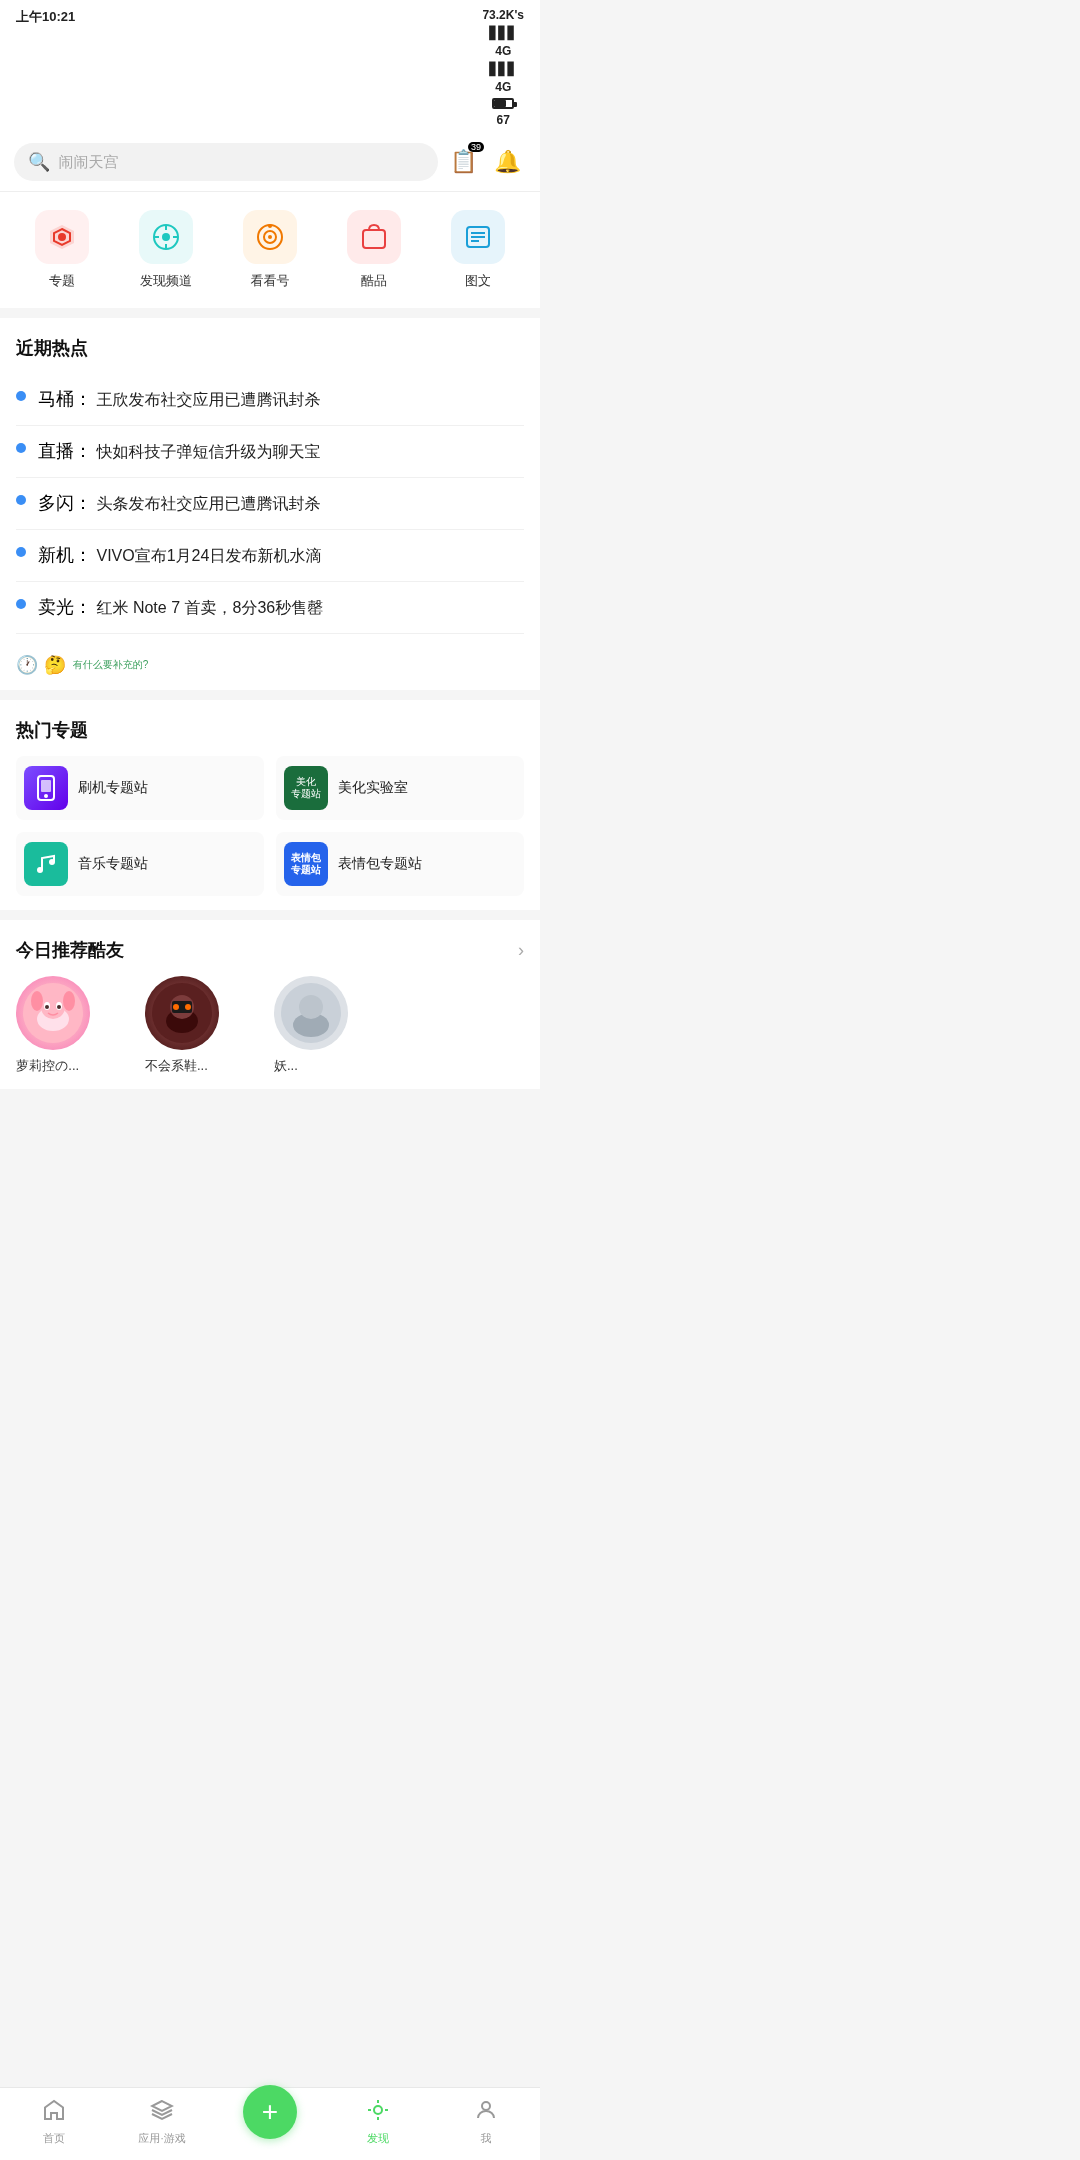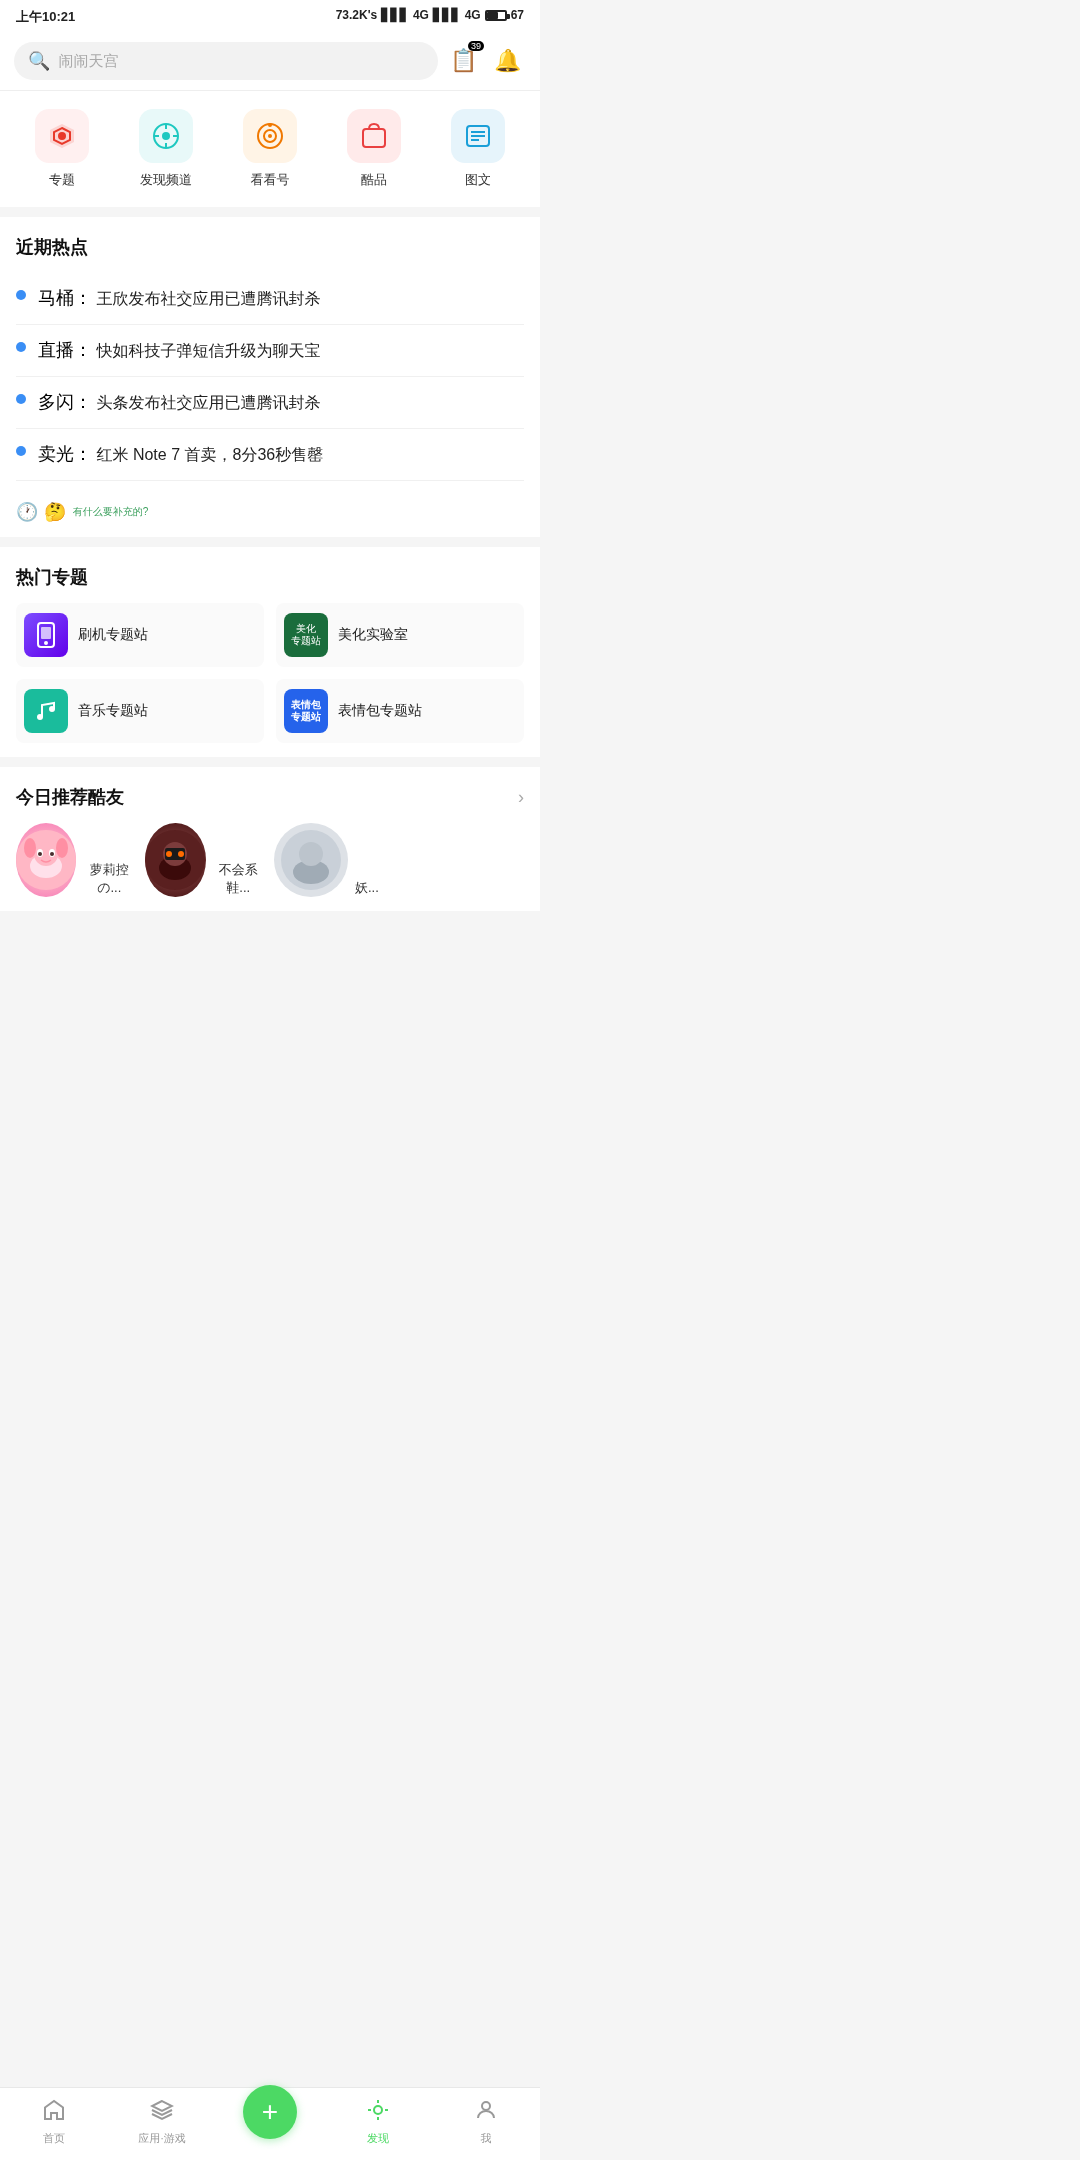--- a/index.html
+++ b/index.html
@@ -22,20 +22,21 @@
       padding: 8px 16px 6px;
       background: #fff;
       font-size: 13px;
       font-weight: 600;
     }
     .status-right {
       display: flex;
       align-items: center;
       gap: 4px;
       font-size: 12px;
+      flex-direction: column;
     }
     .battery {
       width: 22px; height: 11px;
       border: 2px solid #222;
       border-radius: 2px;
       position: relative;
       display: inline-block;
     }
     .battery::after {
       content:'';
@@ -206,22 +207,22 @@
     }
     .more-arrow { color: #aaa; font-size: 18px; }
     .friends-row {
       display: flex;
       gap: 10px;
       overflow: hidden;
     }
     .friend-card {
       flex: 0 0 calc(25% - 8px);
       display: flex;
-      flex-direction: row;
-      align-items: flex-end;
+      flex-direction: column;
+      align-items: flex-start;
       gap: 7px;
     }
     .friend-avatar {
       width: 74px; height: 74px;
       border-radius: 50%;
       overflow: hidden;
       background: #eee;
       display: flex; align-items: center; justify-content: center;
       font-size: 32px;
     }
@@ -376,20 +377,27 @@
       <div class="hot-text">
         <span class="hot-tag">直播：</span>
         <span>快如科技子弹短信升级为聊天宝</span>
       </div>
     </div>
     <div class="hot-item">
       <div class="hot-dot"></div>
       <div class="hot-text">
         <span class="hot-tag">多闪：</span>
         <span>头条发布社交应用已遭腾讯封杀</span>
+      </div>
+    </div>
+    <div class="hot-item">
+      <div class="hot-dot"></div>
+      <div class="hot-text">
+        <span class="hot-tag">新机：</span>
+        <span>VIVO宣布1月24日发布新机水滴</span>
       </div>
     </div>
     <div class="hot-item">
       <div class="hot-dot"></div>
       <div class="hot-text">
         <span class="hot-tag">卖光：</span>
         <span>红米 Note 7 首卖，8分36秒售罄</span>
       </div>
     </div>
 

